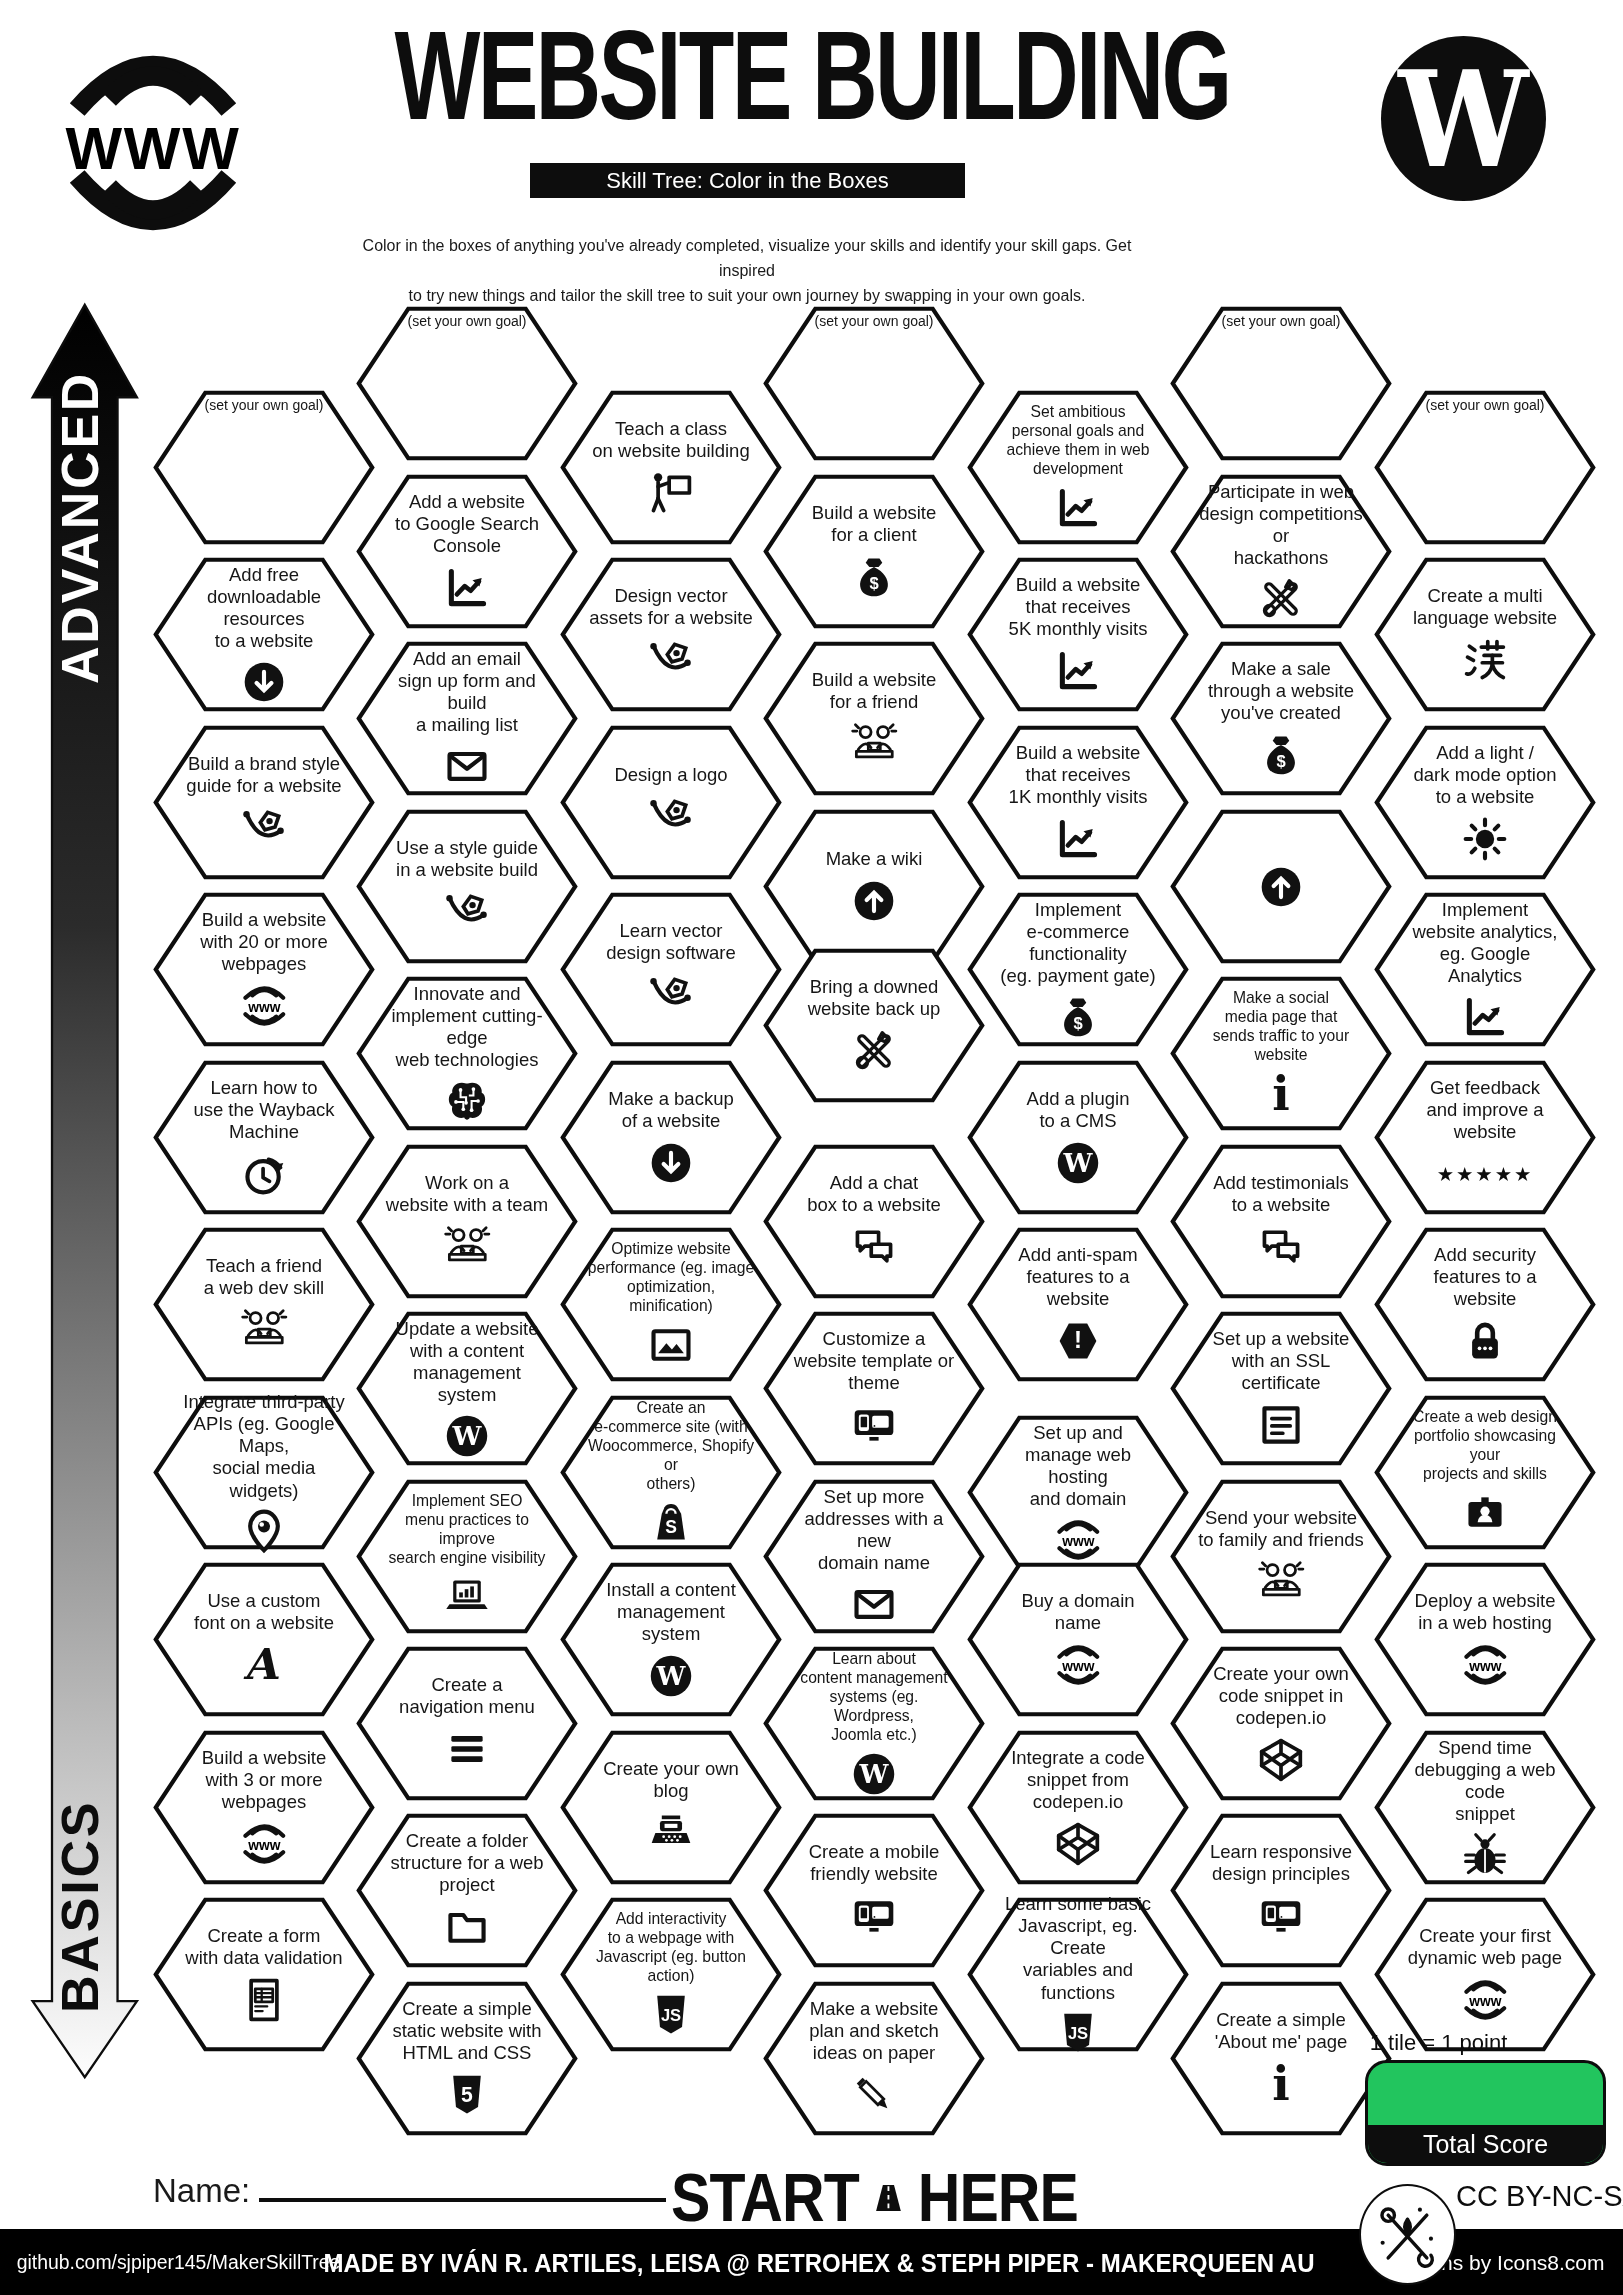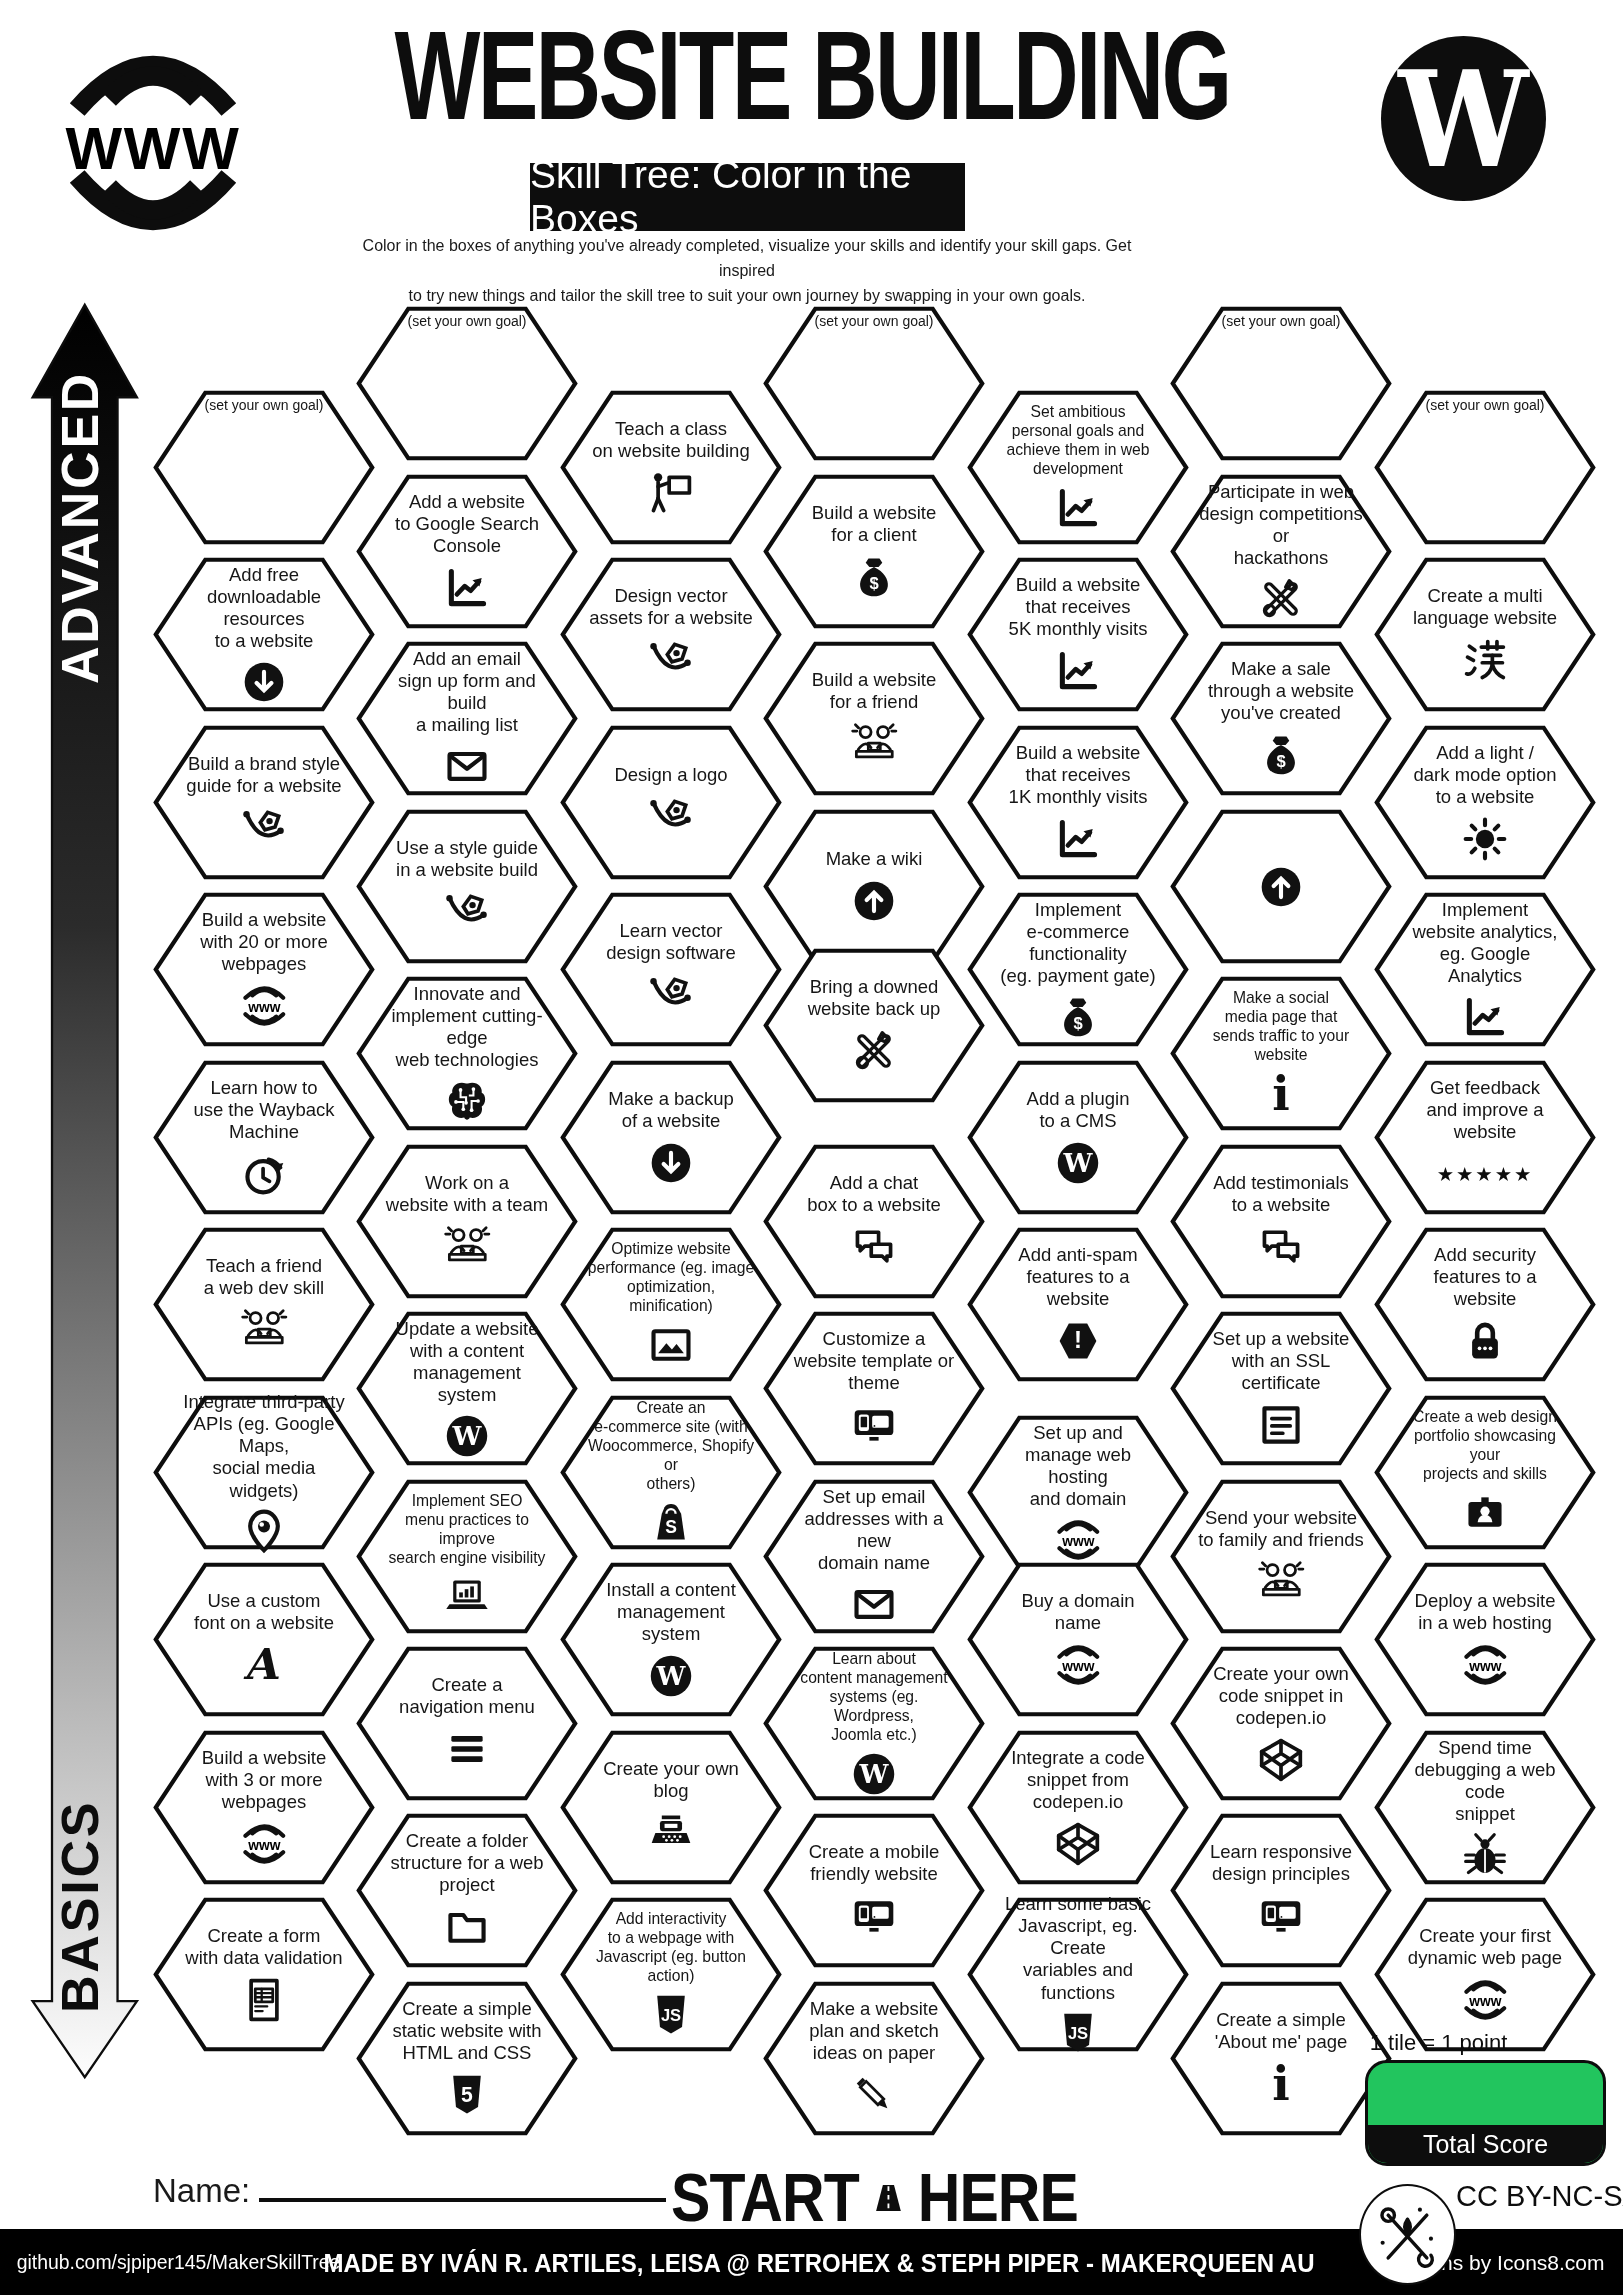--- a/index.html
+++ b/index.html
@@ -2,22 +2,22 @@
 <html style="font-size:7.4px"><head>
 <meta charset="utf-8">
 <style>
   html,body{margin:0;padding:0;background:#fff;}
   .page{position:relative;width:1623px;height:2295px;background:#fff;overflow:hidden;
         font-family:"Liberation Sans",sans-serif;color:#0d0d0d;}
   
   .title{position:absolute;left:296px;top:13px;width:1032px;text-align:center;
          font-weight:900;font-size:91px;letter-spacing:-2.8px;line-height:1;
          transform:scaleY(1.38);transform-origin:top center;white-space:nowrap;}
-  .subtitle{position:absolute;left:530px;top:163px;width:435px;height:68px;background:#0d0d0d;
-            color:#fff;font-size:39px;display:flex;align-items:center;justify-content:center;}
+  .subtitle{position:absolute;left:530px;top:163px;width:435px;height:35px;background:#0d0d0d;
+            color:#fff;font-size:22px;display:flex;align-items:center;justify-content:center;}
   .desc{position:absolute;left:356px;top:234px;width:782px;text-align:center;
         font-size:16px;line-height:1.55;color:#1a1a1a;}
   
   .globe{position:absolute;left:56px;top:46px;}
   
   .wplogo{position:absolute;left:1381px;top:36px;width:165px;height:165px;border-radius:50%;
           background:#0d0d0d;display:flex;align-items:center;justify-content:center;}
   .wplogo span{color:#fff;font-family:"DejaVu Serif",serif;font-size:116px;font-weight:bold;
                transform:scaleY(1.15);line-height:1;}
   
@@ -760,21 +760,21 @@
               <rect x="40" y="76" width="20" height="8" fill="#111"></rect>
             </svg>
           </div>
     </div>
   </div>
       <div class="hex" style="left: 763px; top: 1479px;">
     <svg class="hex-bg" viewBox="0 0 480 334" preserveAspectRatio="none">
       <polygon points="6,167 113,6 367,6 474,167 367,328 113,328" fill="#fff" stroke="#0d0d0d" stroke-width="9"></polygon>
     </svg>
     <div class="hex-content">
-      <div class="hex-text">Set up email
+      <div class="hex-text">Set up more
 addresses with a new
 domain name</div>
       <div class="hex-icon">
             <svg viewBox="0 0 100 100">
               <rect x="12" y="24" width="76" height="54" rx="3" stroke="#111" fill="none" stroke-linecap="round" stroke-linejoin="round" stroke-width="9"></rect>
               <path d="M15 29 L50 56 L85 29" stroke="#111" fill="none" stroke-linecap="round" stroke-linejoin="round" stroke-width="9"></path>
             </svg>
           </div>
     </div>
   </div>

